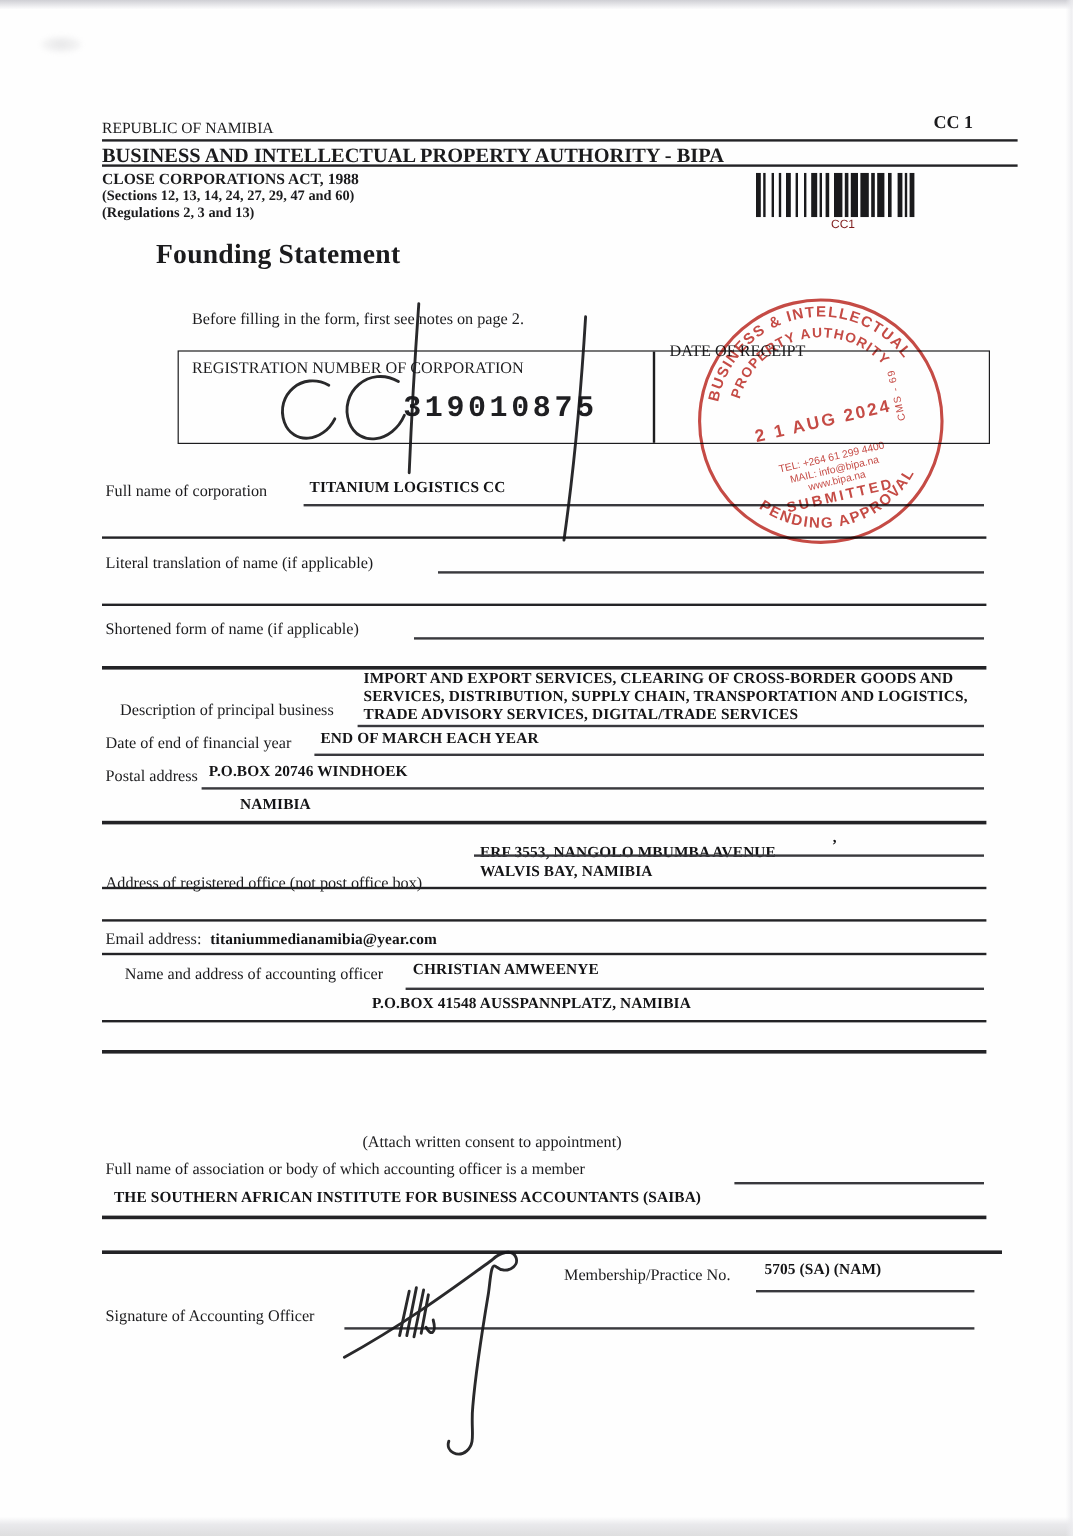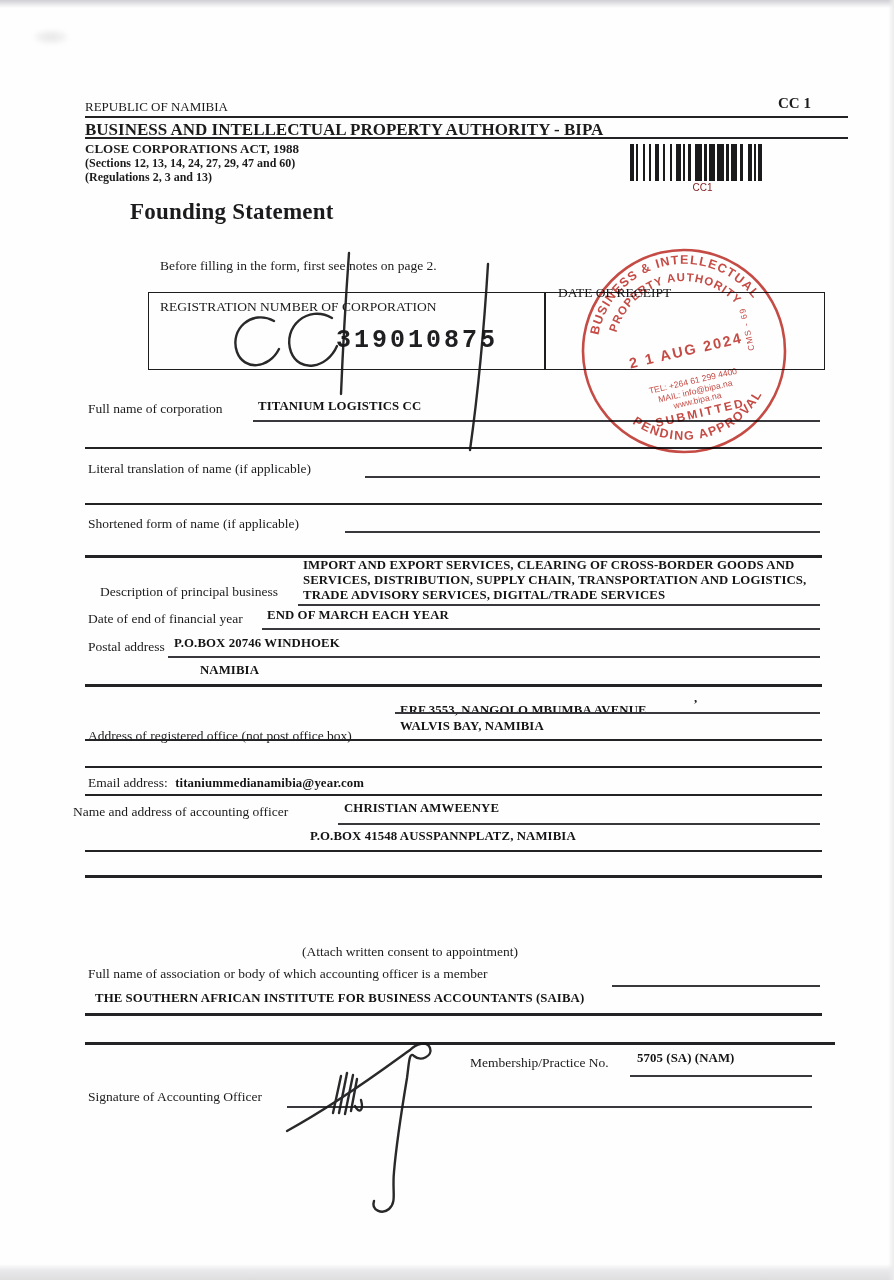--- a/index.html
+++ b/index.html
@@ -135,21 +135,21 @@
   <div class="rule" style="left:85px;top:739px;width:737px;height:1.8px;"></div>
 
   <div class="rule" style="left:85px;top:766px;width:737px;height:2px;"></div>
 
   <div class="t" style="left:88px;top:775px;font-size:13.5px;">
     <span>Email address:</span>
     <span class="val" style="margin-left:4px;">titaniummedianamibia@year.com</span>
   </div>
   <div class="rule" style="left:85px;top:794px;width:737px;height:2px;"></div>
 
-  <div class="t lbl" style="left:73px;top:804px;">Name and address of accounting officer</div>
+  <div class="t lbl" style="left:104px;top:804px;">Name and address of accounting officer</div>
   <div class="t val" style="left:344px;top:801px;">CHRISTIAN AMWEENYE</div>
   <div class="rule soft" style="left:338px;top:823px;width:482px;height:1.5px;"></div>
   <div class="t val" style="left:310px;top:829px;">P.O.BOX 41548 AUSSPANNPLATZ, NAMIBIA</div>
   <div class="rule" style="left:85px;top:850px;width:737px;height:1.8px;"></div>
 
   <div class="rule" style="left:85px;top:875px;width:737px;height:2.6px;"></div>
 
   <div class="t" style="left:302px;top:944px;font-size:13.5px;">(Attach written consent to appointment)</div>
 
   <div class="t lbl" style="left:88px;top:966px;">Full name of association or body of which accounting officer is a member</div>

